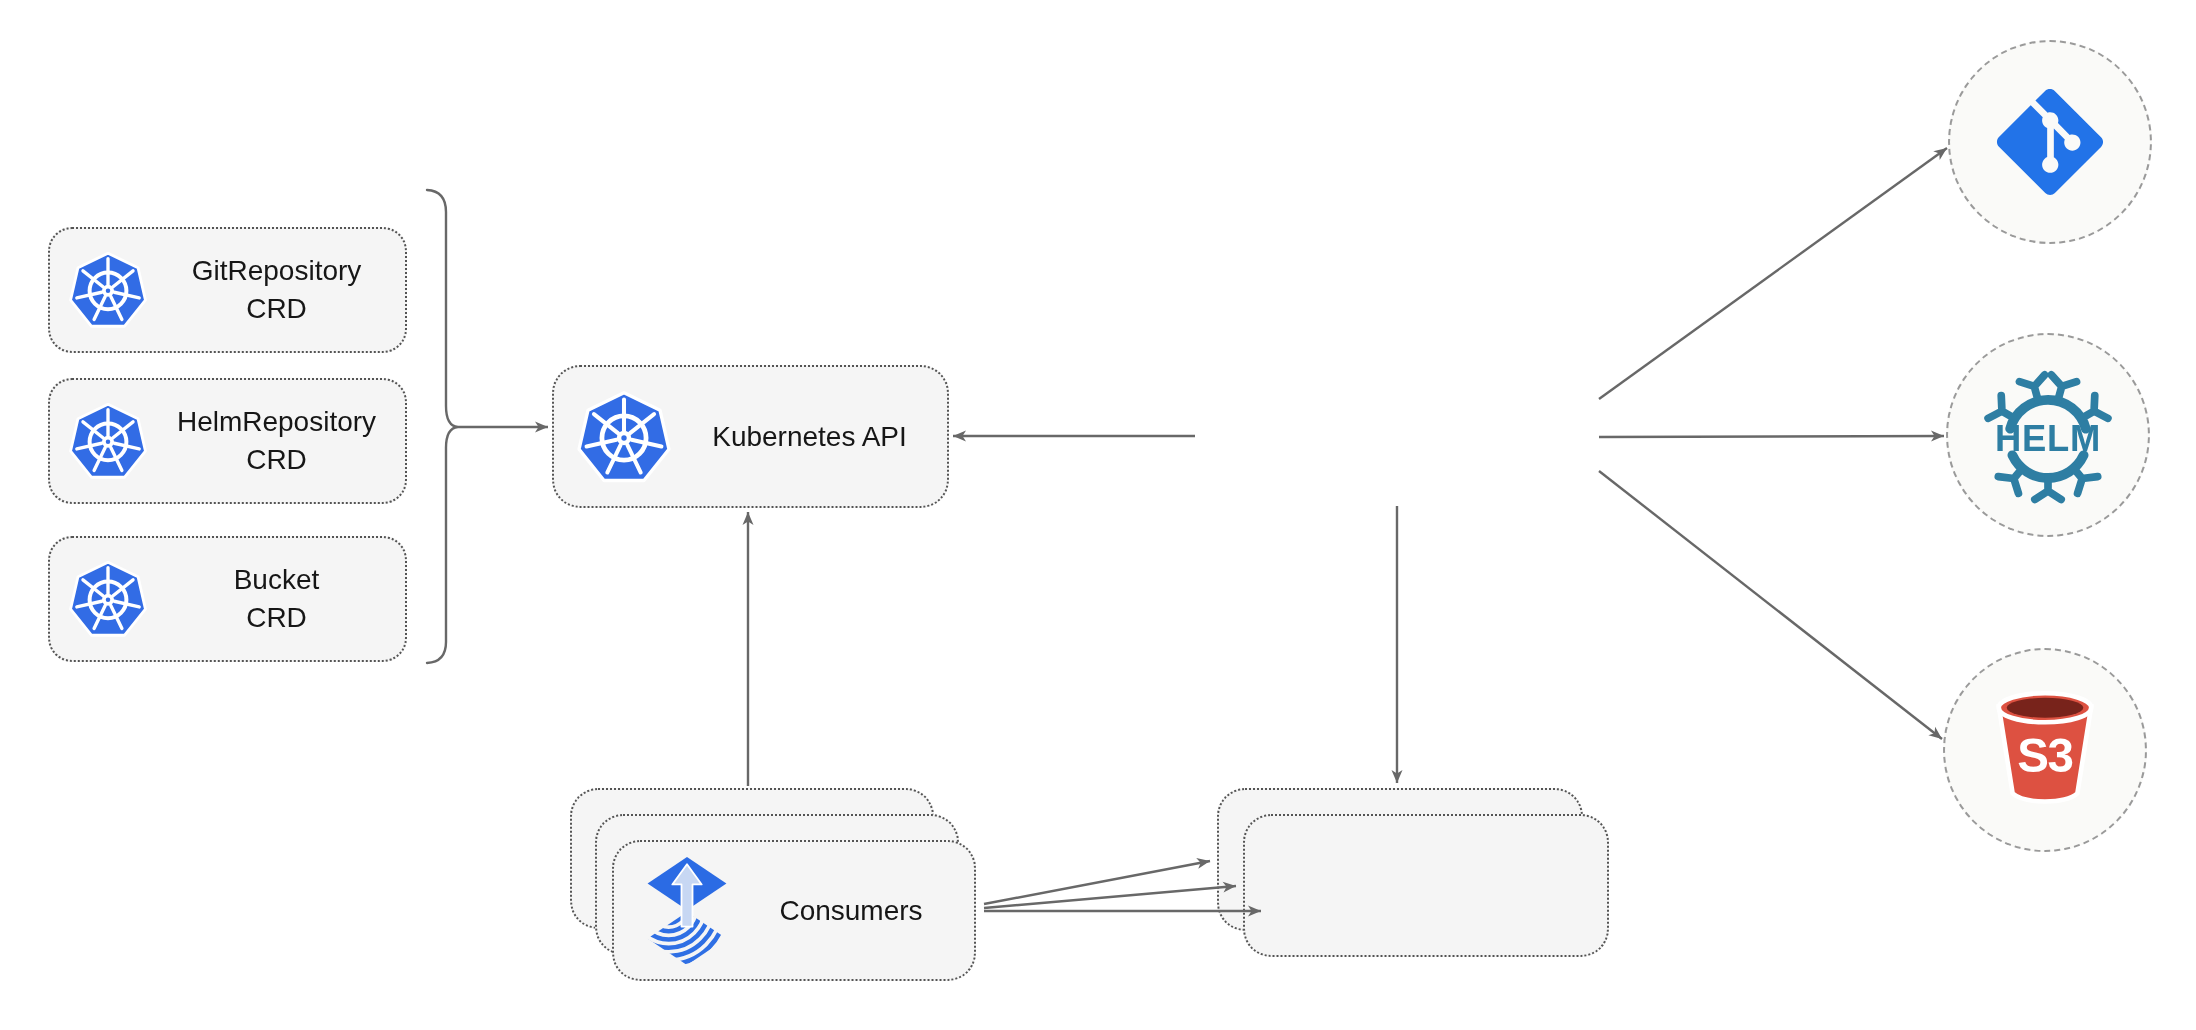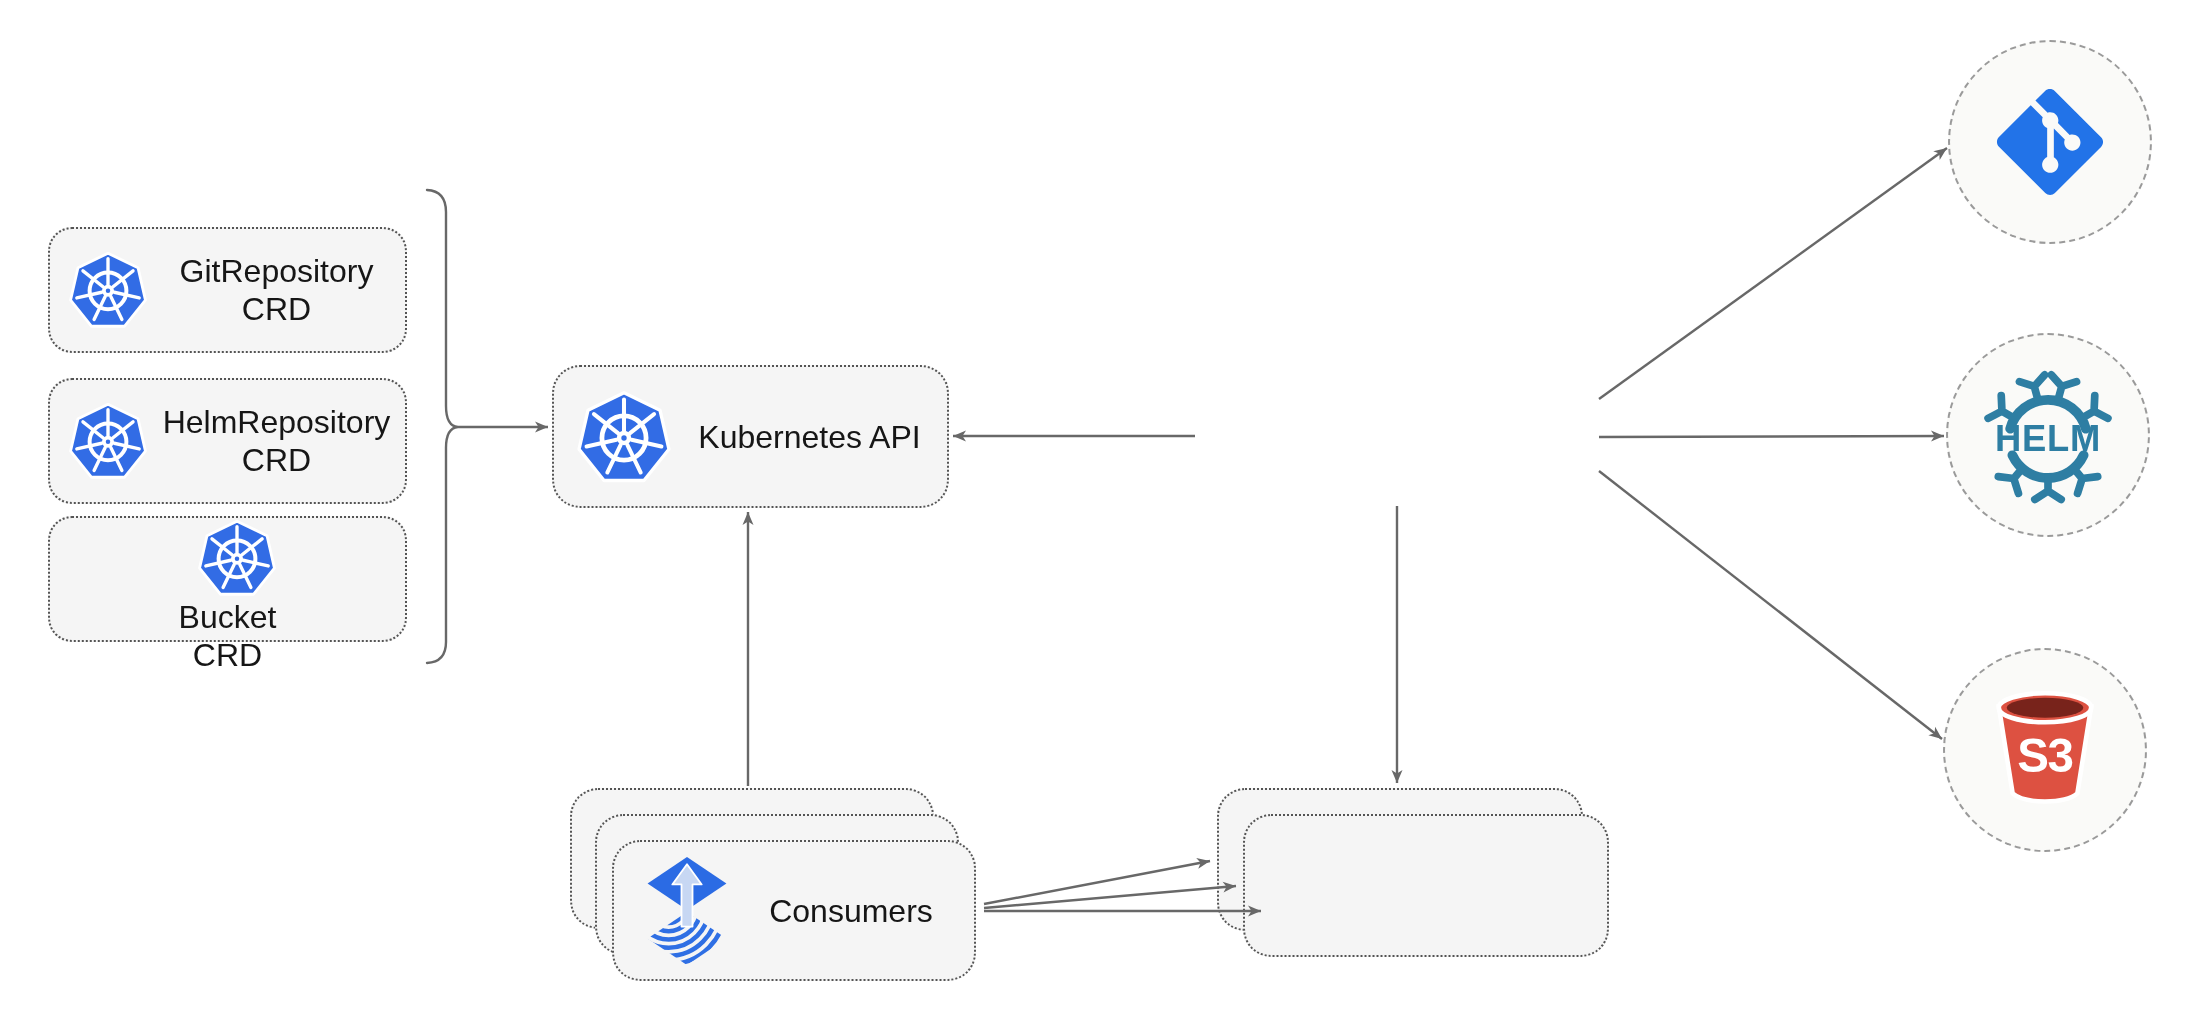--- a/index.html
+++ b/index.html
@@ -7,21 +7,21 @@
     position:relative;width:2196px;height:1030px;background:#ffffff;
     font-family:"Liberation Sans",sans-serif;color:#161616;overflow:hidden;
   }
   .node{
     position:absolute;background:#f5f5f5;border:2px dotted #545454;border-radius:28px;
     display:flex;align-items:center;box-sizing:border-box;
   }
   .crd-box{left:48px;width:359px;height:126px;border-radius:24px;}
   .node .icon{flex:0 0 auto;}
   .node .lbl{
-    flex:1 1 auto;text-align:center;font-size:32px;line-height:38px;color:#161616;
+    flex:1 1 auto;text-align:center;font-size:28px;line-height:38px;color:#161616;
   }
   .lbl-lg{font-size:30px;line-height:42px;}
   .stack{position:absolute;background:#f5f5f5;border:2px dotted #545454;border-radius:28px;box-sizing:border-box;}
   .circle{
     position:absolute;width:204px;height:204px;border-radius:50%;
     background:#fafaf8;border:2.5px dashed #9a9a9a;box-sizing:border-box;
     display:flex;align-items:center;justify-content:center;
   }
   #edges{position:absolute;left:0;top:0;pointer-events:none;}
   #defs-holder{position:absolute;width:0;height:0;overflow:hidden;}
@@ -113,21 +113,21 @@
   </div>
   <div class="node crd-box" style="top:378px;">
     <svg class="icon" width="80" height="80" style="margin-left:18px;">
         <use href="#sym-k8s"></use>
       </svg>
     <div class="lbl">
       <div>HelmRepository</div>
       <div>CRD</div>
     </div>
   </div>
-  <div class="node crd-box" style="top:516px;flex-direction:column;">
+  <div class="node crd-box" style="top:536px;">
     <svg class="icon" width="80" height="80" style="margin-left:18px;">
         <use href="#sym-k8s"></use>
       </svg>
     <div class="lbl">
       <div>Bucket</div>
       <div>CRD</div>
     </div>
   </div>
 
   <div class="node" style="left:552px;top:365px;width:397px;height:143px;">

